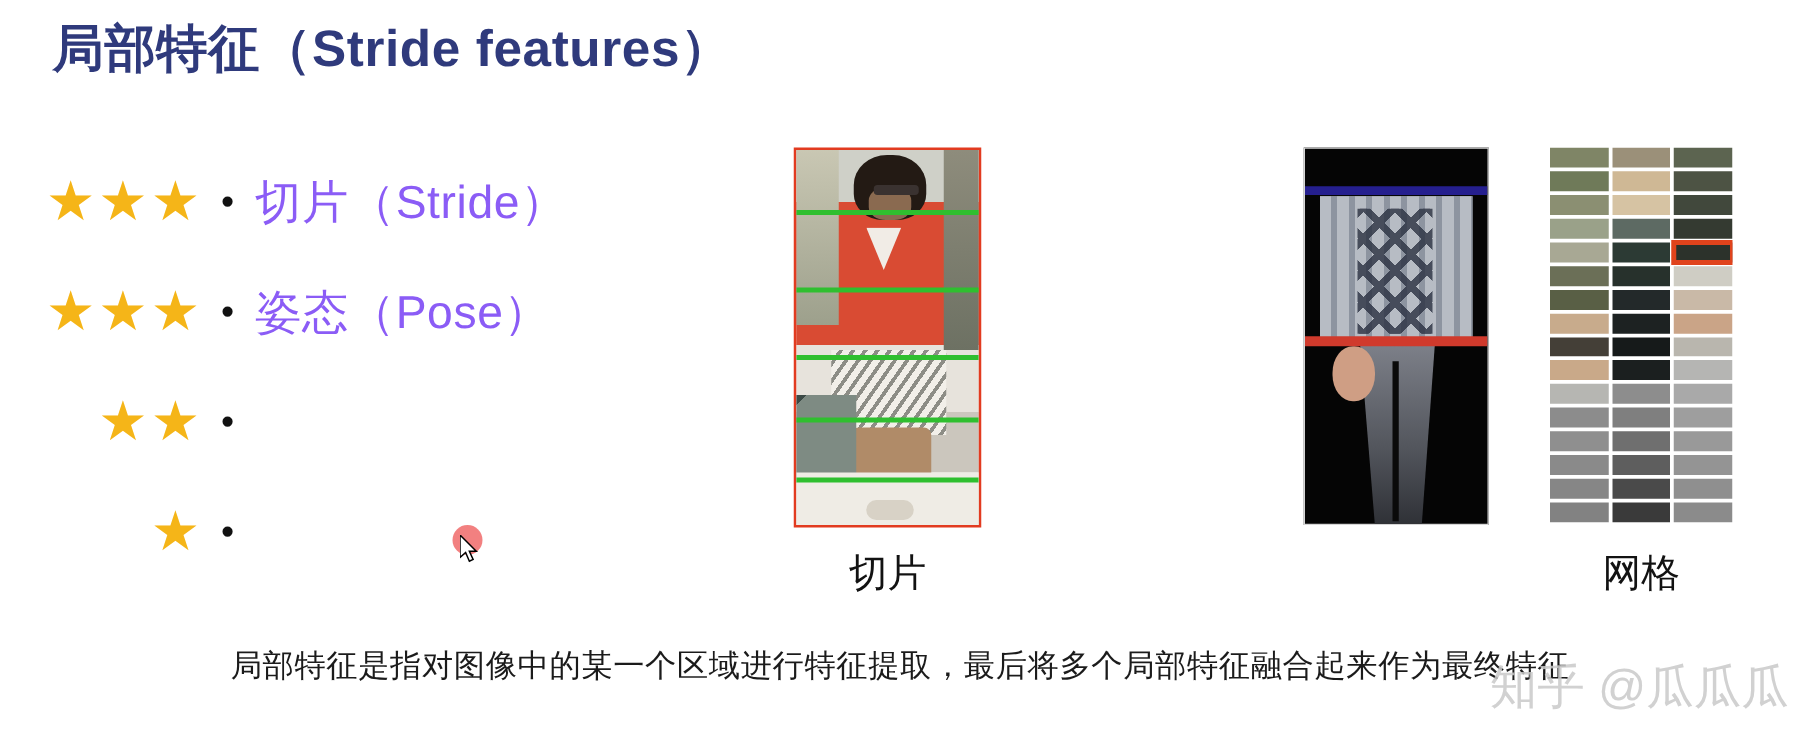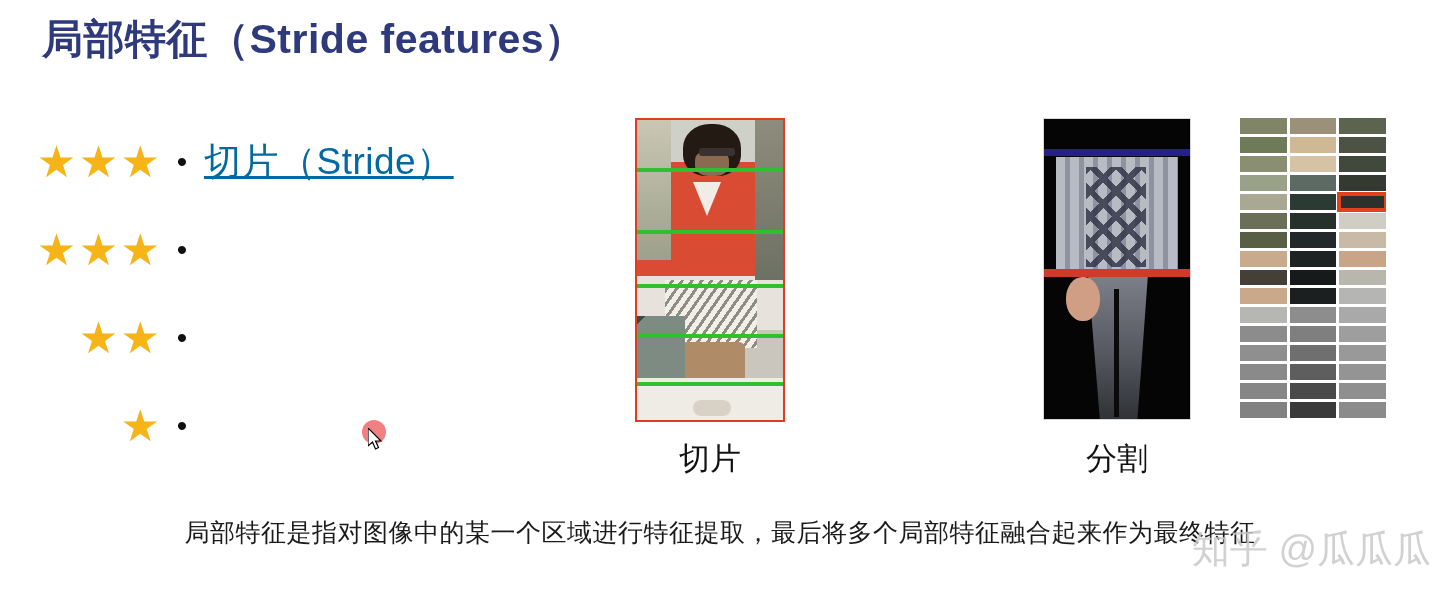--- a/index.html
+++ b/index.html
@@ -58,24 +58,23 @@
   }
   .dot {
     width: 44px;
     text-align: center;
     font-size: 30px;
     line-height: 1;
     color: #111111;
   }
   .bullet-text {
     font-size: 37px;
-    color: #0369a1;
+    color: #8b5cf6;
     white-space: nowrap;
     letter-spacing: 0.5px;
-    text-decoration: underline;
   }
 
   
   .figures {
     position: absolute;
     left: 600px;
     top: 118px;
     width: 840px;
     height: 370px;
   }
@@ -325,20 +324,21 @@
     <div class="bullet-text">切片（Stride）</div>
   </div>
 
   <div class="bullet-row">
     <div class="stars">
       <span class="star">★</span>
       <span class="star">★</span>
       <span class="star">★</span>
     </div>
     <div class="dot">•</div>
+    <div class="bullet-text">姿态（Pose）</div>
   </div>
 
   <div class="bullet-row">
     <div class="stars">
       <span class="star">★</span>
       <span class="star">★</span>
     </div>
     <div class="dot">•</div>
   </div>
 
@@ -379,21 +379,20 @@
   <div class="figure" id="fig-seg">
     <div class="fig-img">
       <div class="s-torso"></div>
       <div class="s-diamonds"></div>
       <div class="s-legs"></div>
       <div class="s-legsplit"></div>
       <div class="s-hand"></div>
       <div class="s-blueline"></div>
       <div class="s-redline"></div>
     </div>
-    <div class="fig-caption">分割</div>
   </div>
 
   <div class="figure" id="fig-grid">
     <div class="fig-img" id="grid-cells">
         <div class="gcell" style="background: rgb(127, 133, 102);"></div>
         <div class="gcell" style="background: rgb(155, 144, 121);"></div>
         <div class="gcell" style="background: rgb(92, 100, 80);"></div>
         <div class="gcell" style="background: rgb(111, 122, 89);"></div>
         <div class="gcell" style="background: rgb(207, 184, 149);"></div>
         <div class="gcell" style="background: rgb(77, 83, 68);"></div>
@@ -433,20 +432,21 @@
         <div class="gcell" style="background: rgb(138, 138, 138);"></div>
         <div class="gcell" style="background: rgb(94, 94, 94);"></div>
         <div class="gcell" style="background: rgb(148, 148, 148);"></div>
         <div class="gcell" style="background: rgb(134, 134, 134);"></div>
         <div class="gcell" style="background: rgb(74, 74, 74);"></div>
         <div class="gcell" style="background: rgb(143, 143, 143);"></div>
         <div class="gcell" style="background: rgb(130, 130, 130);"></div>
         <div class="gcell" style="background: rgb(58, 58, 58);"></div>
         <div class="gcell" style="background: rgb(139, 139, 139);"></div>
       </div>
+    <div class="fig-caption">网格</div>
   </div>
 
 </div>
 
 <div class="bottom-caption">局部特征是指对图像中的某一个区域进行特征提取，最后将多个局部特征融合起来作为最终特征</div>
 
 <div class="watermark">知乎 @瓜瓜瓜</div>
 
 <div class="cursor-wrap">
   <div class="click-halo"></div>

